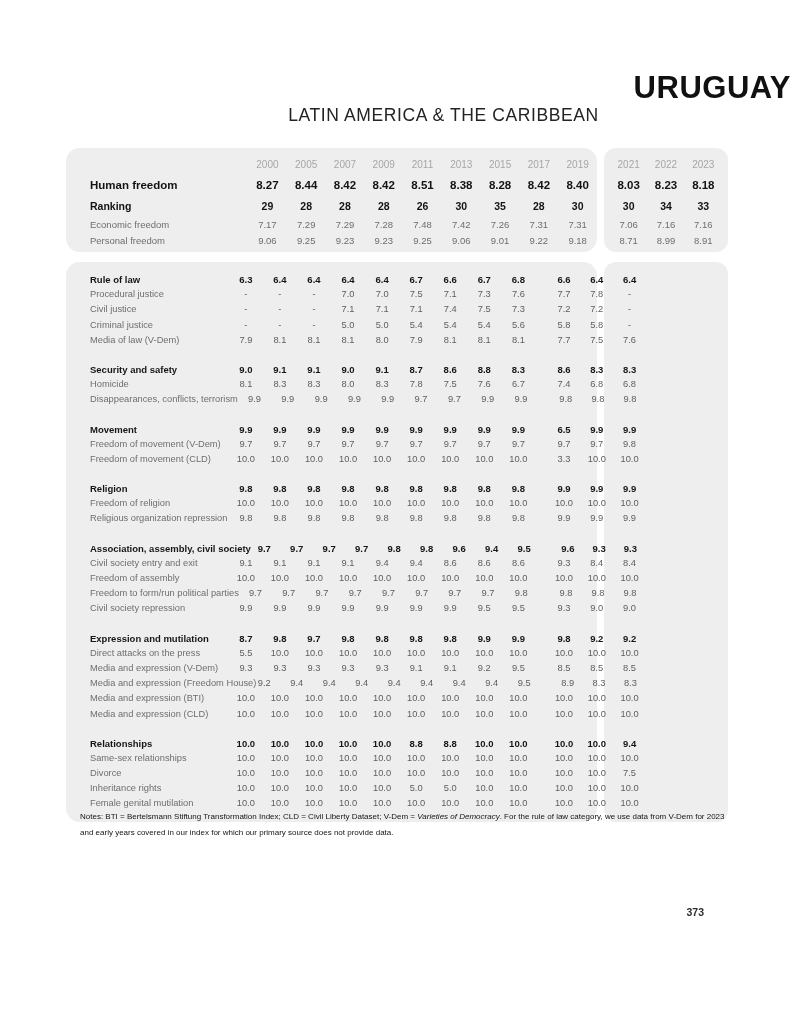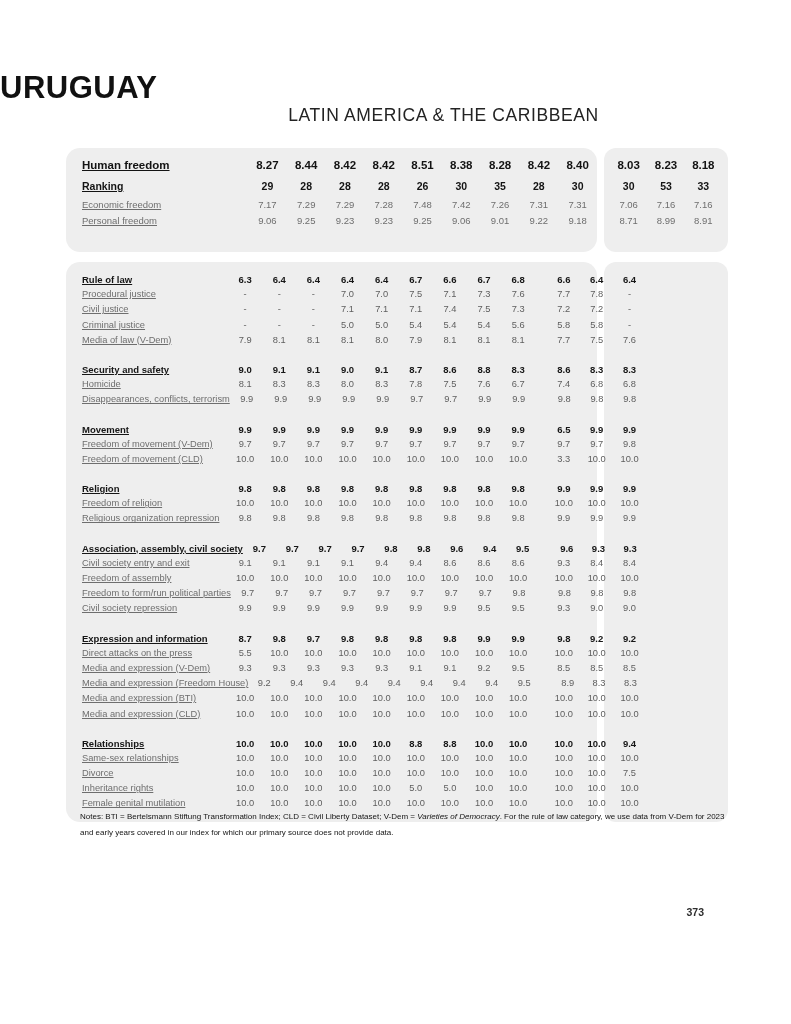--- a/index.html
+++ b/index.html
@@ -1,39 +1,39 @@
 <!DOCTYPE html>
 <html style="--panel-bg: #eeeeee; --year-gray: #a6a6a6; --sub-gray: #6e6e6e;"><head>
 <meta charset="utf-8">
 <style>
   html,body { margin:0; padding:0; background:#fff; }
   .page {
     position:relative; width:791px; height:1024px; background:#ffffff;
     font-family:"Liberation Sans", sans-serif; color:#1a1a1a; overflow:hidden;
   }
   .title {
-    position:absolute; top:70px; left:0; width:100%; text-align:left;
+    position:absolute; top:70px; left:0; width:100%; text-align:right;
     font-size:31px; font-weight:800; letter-spacing:0.5px; color:#111;
   }
   .subtitle {
     position:absolute; top:105px; left:0; width:100%; text-align:center;
     font-size:17.5px; font-weight:400; letter-spacing:0.6px; color:#232323;margin-left:48px;
   }
   .table-wrap { position:absolute; left:66px; top:148px; width:662px; height:680px; }
   .panel { position:absolute; background:var(--panel-bg,#eeeeee); }
   .panel.head-left  { left:0;   top:0;    width:531px; height:104px; border-radius:14px; }
   .panel.head-right { left:538px; top:0;  width:124px; height:104px; border-radius:12px; }
   .panel.body-left  { left:0;   top:114px; width:531px; height:560px; border-radius:14px; }
   .panel.body-right { left:538px; top:114px; width:124px; height:560px; border-radius:12px; }
 
   .head-content { position:absolute; left:0; top:11px; width:662px; }
   .body-content { position:absolute; left:0; top:126px; width:586px; }
 
   .row { display:flex; align-items:baseline; }
-  .row .lbl { width:182px; padding-left:16px; box-sizing:border-box; white-space:nowrap;text-decoration:underline; }
+  .row .lbl { width:182px; padding-left:24px; box-sizing:border-box; white-space:nowrap; }
   .row .v1 { width:349px; display:flex; }
   .row .gapcol { width:7px; }
   .row .v2 { width:124px; display:flex; padding:0 6px; box-sizing:border-box; }
   .cell { flex:1 1 0; text-align:center; white-space:nowrap; }
 
   
   .row.years { height:20px; font-size:10px; color:var(--year-gray,#a6a6a6); }
   .row.years .lbl { visibility:hidden; }
   .row.hf   { height:21px; font-size:11.5px; font-weight:700; color:#131313; }
   .row.rank { height:19px; font-size:10.5px; font-weight:700; color:#131313; }
@@ -62,20 +62,40 @@
   <div class="title">URUGUAY</div>
   <div class="subtitle">LATIN AMERICA &amp; THE CARIBBEAN</div>
 
   <div class="table-wrap">
     <div class="panel head-left"></div>
     <div class="panel head-right"></div>
     <div class="panel body-left"></div>
     <div class="panel body-right"></div>
 
     <div class="head-content" id="head-content">
+        <div class="row years">
+          <div class="lbl"></div>
+          <div class="v1">
+            <div class="cell">2000</div>
+            <div class="cell">2005</div>
+            <div class="cell">2007</div>
+            <div class="cell">2009</div>
+            <div class="cell">2011</div>
+            <div class="cell">2013</div>
+            <div class="cell">2015</div>
+            <div class="cell">2017</div>
+            <div class="cell">2019</div>
+          </div>
+          <div class="gapcol"></div>
+          <div class="v2">
+            <div class="cell">2021</div>
+            <div class="cell">2022</div>
+            <div class="cell">2023</div>
+          </div>
+        </div>
         <div class="row hf">
           <div class="lbl">Human freedom</div>
           <div class="v1">
             <div class="cell">8.27</div>
             <div class="cell">8.44</div>
             <div class="cell">8.42</div>
             <div class="cell">8.42</div>
             <div class="cell">8.51</div>
             <div class="cell">8.38</div>
             <div class="cell">8.28</div>
@@ -98,21 +118,21 @@
             <div class="cell">28</div>
             <div class="cell">26</div>
             <div class="cell">30</div>
             <div class="cell">35</div>
             <div class="cell">28</div>
             <div class="cell">30</div>
           </div>
           <div class="gapcol"></div>
           <div class="v2">
             <div class="cell">30</div>
-            <div class="cell">53</div>
+            <div class="cell">34</div>
             <div class="cell">33</div>
           </div>
         </div>
         <div class="row subhead">
           <div class="lbl">Economic freedom</div>
           <div class="v1">
             <div class="cell">7.17</div>
             <div class="cell">7.29</div>
             <div class="cell">7.29</div>
             <div class="cell">7.28</div>
@@ -525,21 +545,21 @@
             <div class="cell">9.5</div>
           </div>
           <div class="gapcol"></div>
           <div class="v2">
             <div class="cell">9.3</div>
             <div class="cell">9.0</div>
             <div class="cell">9.0</div>
           </div>
         </div>
         <div class="row section-head">
-          <div class="lbl">Expression and information</div>
+          <div class="lbl">Expression and mutilation</div>
           <div class="v1">
             <div class="cell">8.7</div>
             <div class="cell">9.8</div>
             <div class="cell">9.7</div>
             <div class="cell">9.8</div>
             <div class="cell">9.8</div>
             <div class="cell">9.8</div>
             <div class="cell">9.8</div>
             <div class="cell">9.9</div>
             <div class="cell">9.9</div>

